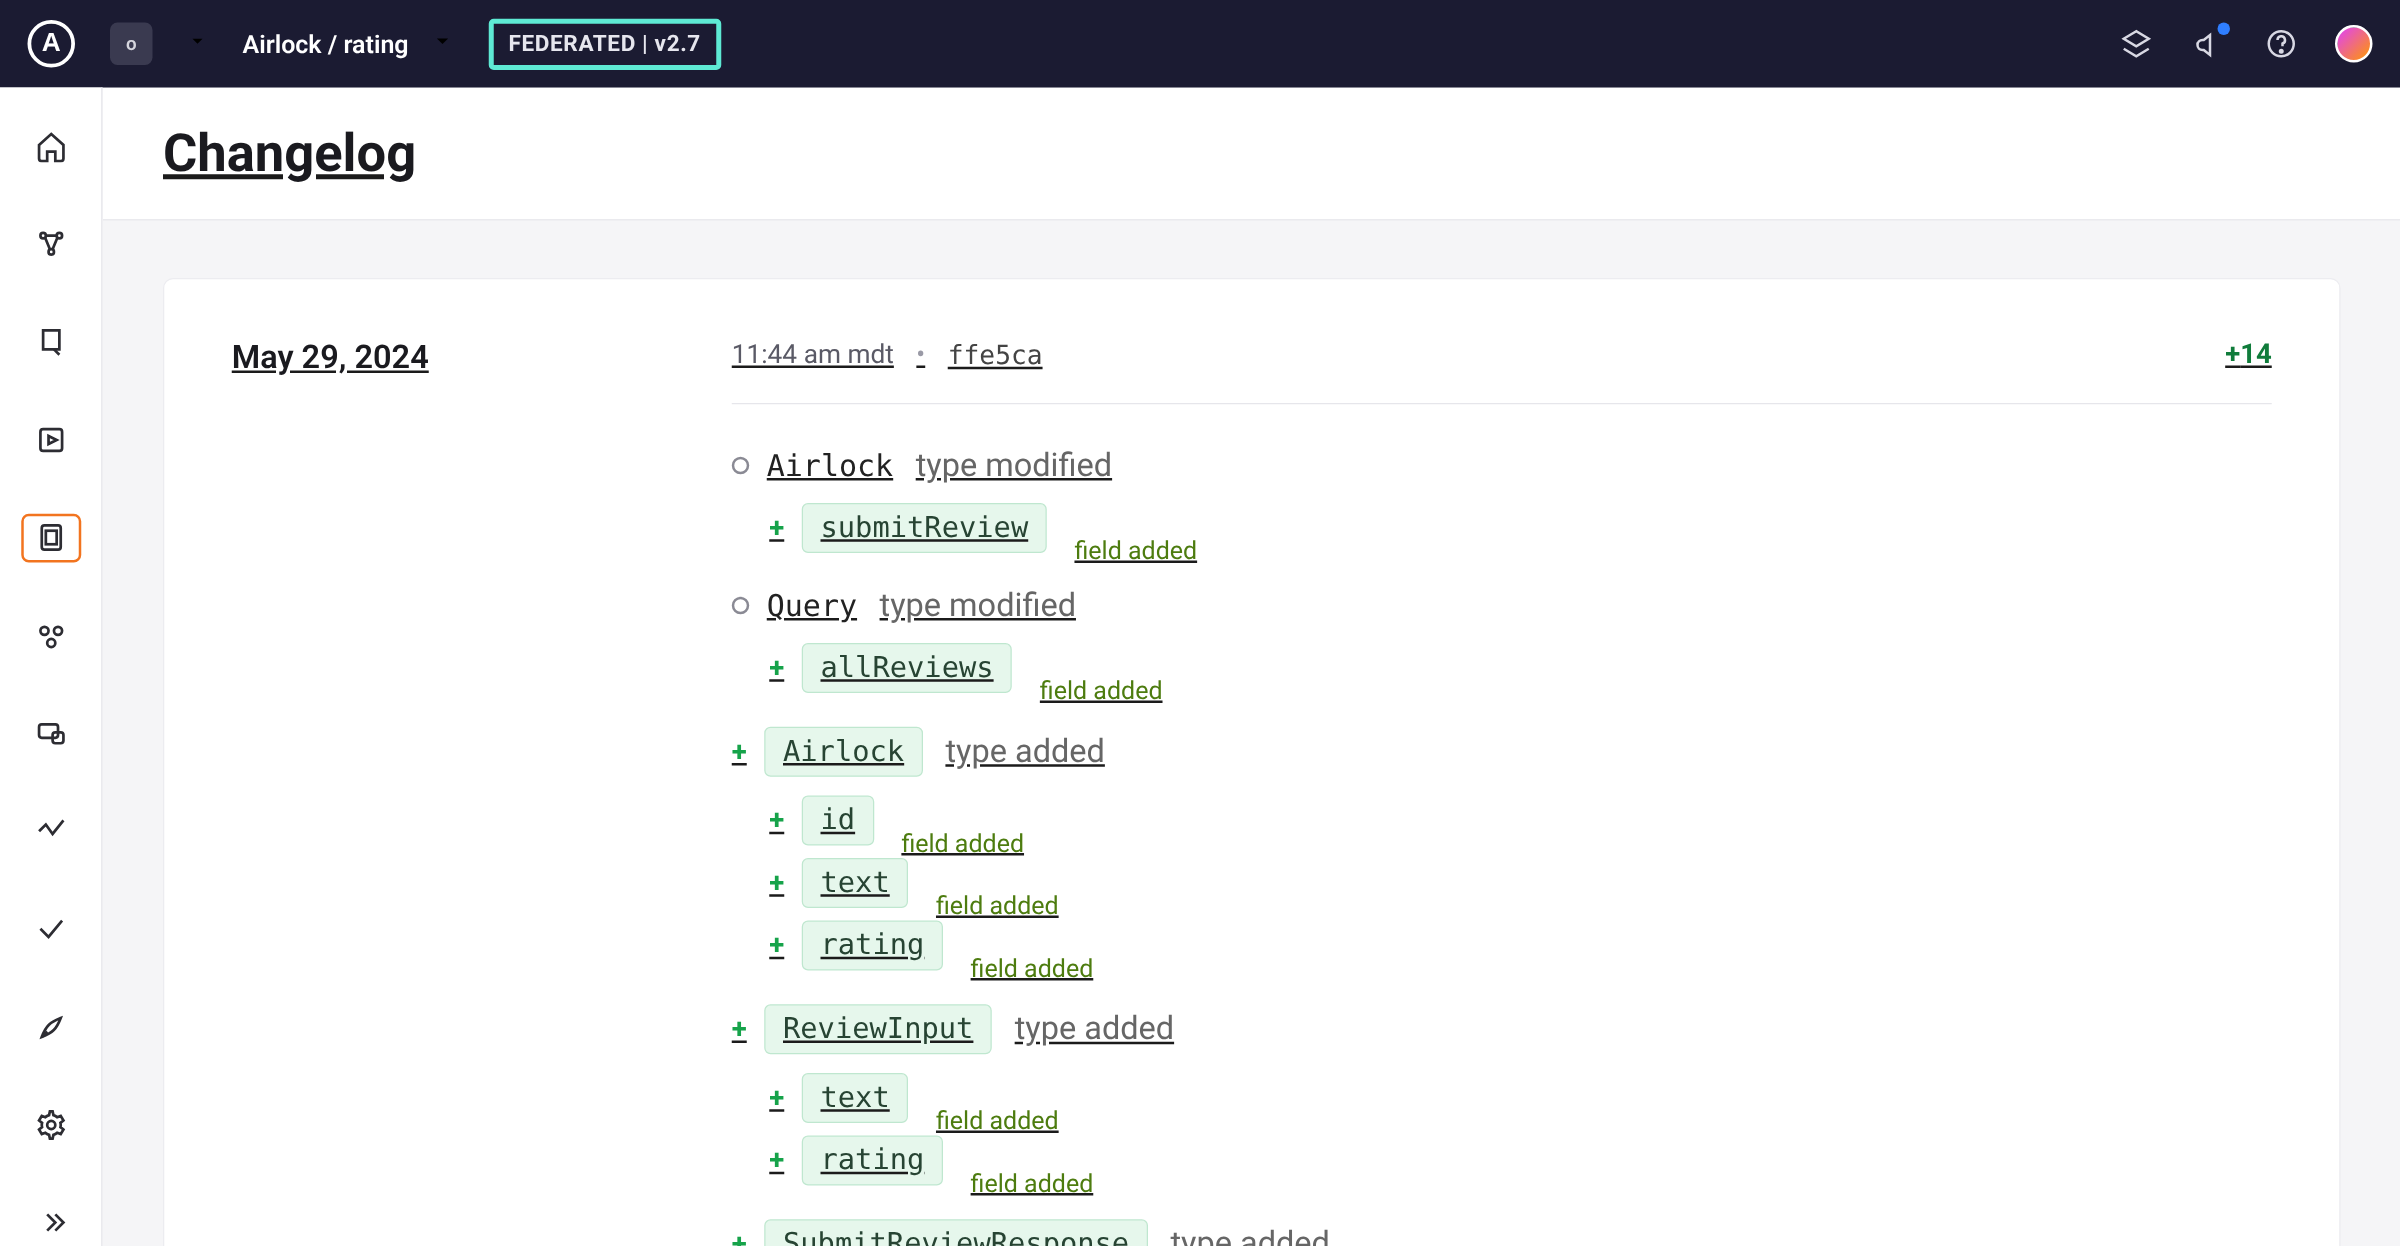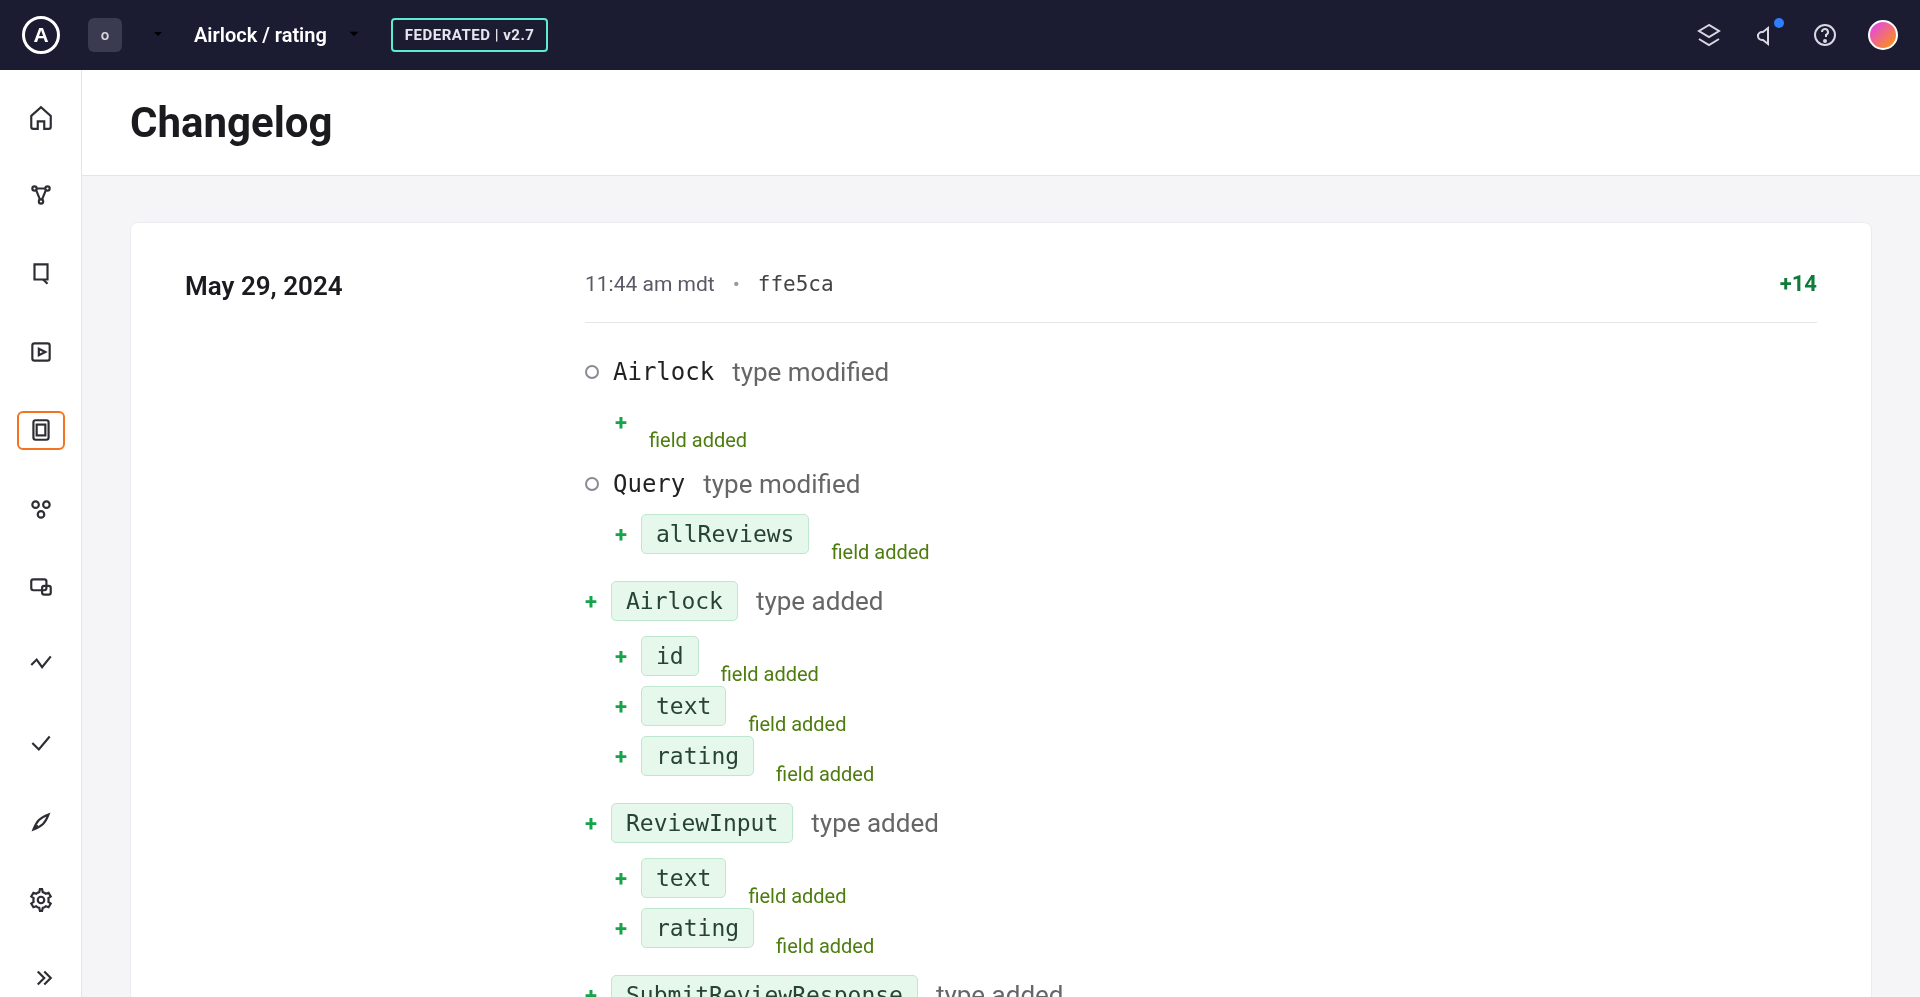--- a/index.html
+++ b/index.html
@@ -28,31 +28,31 @@
   font-weight:700;font-size:21px;color:#fff;font-family:Arial;
 }
 .org-box{
   width:34px;height:34px;border-radius:6px;background:#3a3a50;
   display:flex;align-items:center;justify-content:center;
   font-size:15px;color:#d6d6de;font-weight:600;
 }
 .chevron{font-size:14px;color:#9aa0b0;}
 .breadcrumb{font-size:20px;font-weight:600;color:#fff;display:flex;align-items:center;gap:18px;}
 .fed-badge{
-  border:2px solid #5eead4;border-radius:4px;padding:6px 12px;
-  font-size:15px;font-weight:700;letter-spacing:.5px;color:#e6e6ee;
+  border:4px solid #5eead4;border-radius:4px;padding:6px 12px;
+  font-size:18px;font-weight:700;letter-spacing:.5px;color:#e6e6ee;
 }
 .topbar-spacer{flex:1;}
 .top-icon{width:30px;height:30px;display:flex;align-items:center;justify-content:center;cursor:pointer;position:relative;}
 .top-icon svg{fill:none;stroke:#d8d8e3;stroke-width:2;}
 .notif-dot{position:absolute;top:-2px;right:-2px;width:10px;height:10px;border-radius:50%;background:#2f7eff;}
 .avatar{width:30px;height:30px;border-radius:50%;background:linear-gradient(135deg,#e040fb,#ff9800);border:2px solid #fff;}
 
 
-.shell{display:flex;height:calc(100% - 70px);}
+.shell{display:flex;height:calc(100% - 70px);text-decoration:underline;}
 .leftnav{
   width:82px;background:#ffffff;border-right:1px solid #e4e4e9;
   display:flex;flex-direction:column;align-items:center;padding-top:28px;gap:40px;
 }
 .nav-btn{
   width:48px;height:48px;border-radius:6px;display:flex;align-items:center;justify-content:center;cursor:pointer;
 }
 .nav-btn.active{border:2px solid #f2741f;}
 .nav-btn svg{width:26px;height:26px;fill:none;stroke:#2d2d33;stroke-width:2;}
 
@@ -244,20 +244,21 @@
             <div id="groups-container">
                 <div class="group">
                   <div class="group-head">
                     <span class="circle"></span>
                     <span class="type-name">Airlock</span>
                     <span class="type-desc">type modified</span>
                   </div>
                   <div class="children">
                     <div class="child">
                       <span class="plus-ico">+</span>
+                      <span class="chip">submitReview</span>
                       <span class="field-desc">field added</span>
                     </div>
                   </div>
                 </div>
                 <div class="group">
                   <div class="group-head">
                     <span class="circle"></span>
                     <span class="type-name">Query</span>
                     <span class="type-desc">type modified</span>
                   </div>

